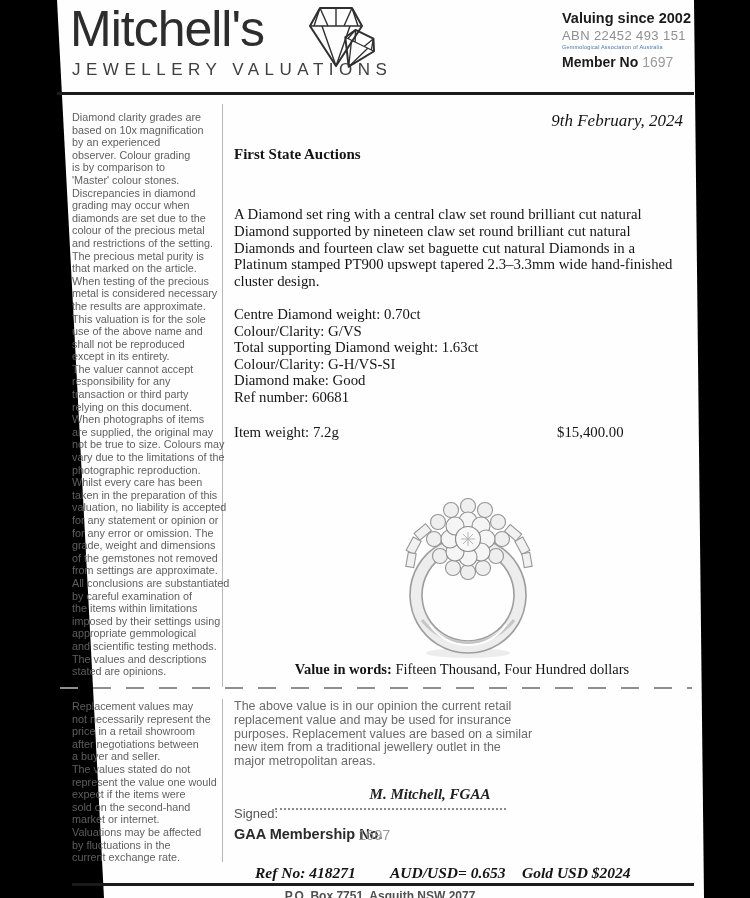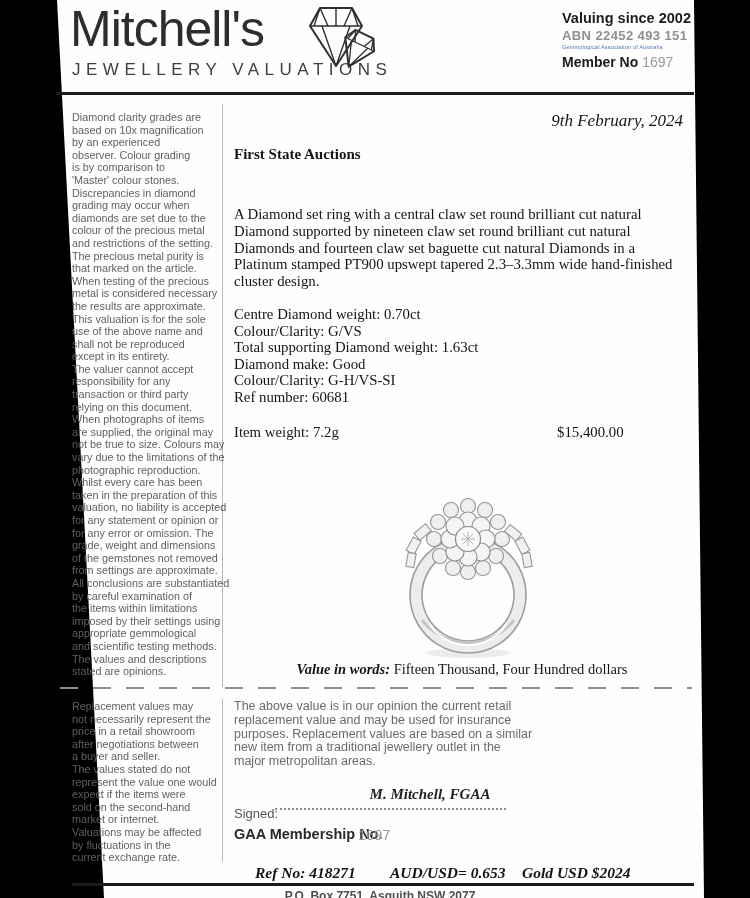--- a/index.html
+++ b/index.html
@@ -11,21 +11,21 @@
              clip-path:polygon(0 0,57px 0,104px 898px,0 898px);}
   .edge-right{left:692px;top:0;width:58px;height:898px;background:#000;
               clip-path:polygon(2px 0,58px 0,58px 898px,12px 898px);}
   
   .brand{left:70px;top:2px;font-size:50px;font-weight:300;letter-spacing:-1px;color:#2d2d2d;line-height:1.1;}
   .brand-sub{left:72px;top:60px;font-size:17px;font-weight:300;letter-spacing:5.5px;color:#3f3f3f;}
   .logo-diamonds{left:296px;top:2px;}
   .hdr-rule{left:57px;top:92px;width:637px;height:2.5px;background:#1c1c1c;}
   .hdr-right{left:562px;top:10px;width:134px;}
   .valuing{font-size:14.5px;font-weight:bold;color:#1b1b1b;}
-  .abn{font-size:13px;color:#8f8f8f;letter-spacing:.4px;margin-top:2px;font-weight:bold;}
+  .abn{font-size:13px;color:#8f8f8f;letter-spacing:.4px;margin-top:2px;}
   .gaa-row{display:flex;align-items:center;gap:5px;margin-top:6px;}
   .gaa-word{font-family:"Liberation Serif",serif;font-size:23px;color:#3a6ba6;letter-spacing:2px;}
   .gaa-sub{font-size:5.5px;color:#4a77ad;margin-top:1px;letter-spacing:.2px;}
   .member{font-size:14px;margin-top:4px;color:#1b1b1b;font-weight:bold;}
   .member .num{color:#9a9a9a;font-weight:normal;}
   
   .sidebar-note{color:#5f5f5f;font-size:10.8px;line-height:12.6px;white-space:pre;}
   .note-top{left:72px;top:111px;}
   .note-bottom{left:72px;top:700px;}
   .vline{width:1px;background:rgba(0,0,0,0.28);left:222px;}
@@ -34,21 +34,21 @@
   
   .serif{font-family:"Liberation Serif",serif;color:#141414;}
   .date{left:450px;top:111px;width:233px;text-align:right;font-size:17px;font-style:italic;}
   .recipient{left:234px;top:146px;font-size:15px;font-weight:bold;}
   .descr{left:234px;top:206px;font-size:14.8px;line-height:16.8px;white-space:pre;}
   .details{left:234px;top:306px;font-size:14.8px;line-height:16.6px;}
   .item-weight{left:234px;top:424px;font-size:14.8px;}
   .price{left:557px;top:424px;font-size:14.8px;}
   .ring{left:360px;top:490px;}
   .value-words{left:234px;top:661px;width:456px;text-align:center;font-size:14.5px;}
-  .value-words b{font-weight:bold;font-style:italic;}
+  .value-words b{font-weight:bold;}
   .dashed{left:60px;top:687px;width:632px;height:2px;
           background:repeating-linear-gradient(90deg,#8f8f8f 0 18px,transparent 18px 33px);}
   
   .repl-note{left:234px;top:700px;font-size:12.5px;line-height:13.8px;color:#6a6a6a;white-space:pre;}
   .signed-label{left:234px;top:796px;font-size:13px;color:#555;margin-top:10px;}
   .sig-dots{left:275px;top:792px;width:231px;height:16px;border-bottom:2px dotted #8a8a8a;}
   .signature{left:340px;top:786px;width:180px;text-align:center;font-size:15px;font-style:italic;font-weight:bold;color:#222;}
   .membership{left:234px;top:826px;font-size:14.5px;font-weight:bold;color:#2a2a2a;}
   .membership-no{left:358px;top:827px;font-size:14.5px;color:#9a9a9a;}
   .ref-line{top:864px;font-size:15.5px;font-style:italic;font-weight:bold;color:#141414;}
@@ -159,22 +159,22 @@
   <div class="abs serif descr">A Diamond set ring with a central claw set round brilliant cut natural
 Diamond supported by nineteen claw set round brilliant cut natural
 Diamonds and fourteen claw set baguette cut natural Diamonds in a
 Platinum stamped PT900 upswept tapered 2.3–3.3mm wide hand-finished
 cluster design.</div>
 
   <div class="abs serif details">
     <div>Centre Diamond weight: 0.70ct</div>
     <div>Colour/Clarity: G/VS</div>
     <div>Total supporting Diamond weight: 1.63ct</div>
+    <div>Colour/Clarity: G-H/VS-SI</div>
     <div>Diamond make: Good</div>
-    <div>Colour/Clarity: G-H/VS-SI</div>
     <div>Ref number: 60681</div>
   </div>
 
   <div class="abs serif item-weight">Item weight: 7.2g</div>
   <div class="abs serif price">$15,400.00</div>
 
   <svg class="abs ring" width="218" height="172" viewBox="0 0 218 172">
     <ellipse cx="108" cy="163" rx="42" ry="5" fill="rgba(0,0,0,0.07)"></ellipse>
     <path fill-rule="evenodd" fill="#ededed" stroke="#9e9e9e" stroke-width="1.6" d="M108 47 a58 58 0 1 0 0.01 0 Z M108 59 a46 46 0 1 1 -0.01 0 Z"></path>
     <path d="M62 130 a58 58 0 0 0 92 0" fill="none" stroke="#c6c6c6" stroke-width="3"></path>

